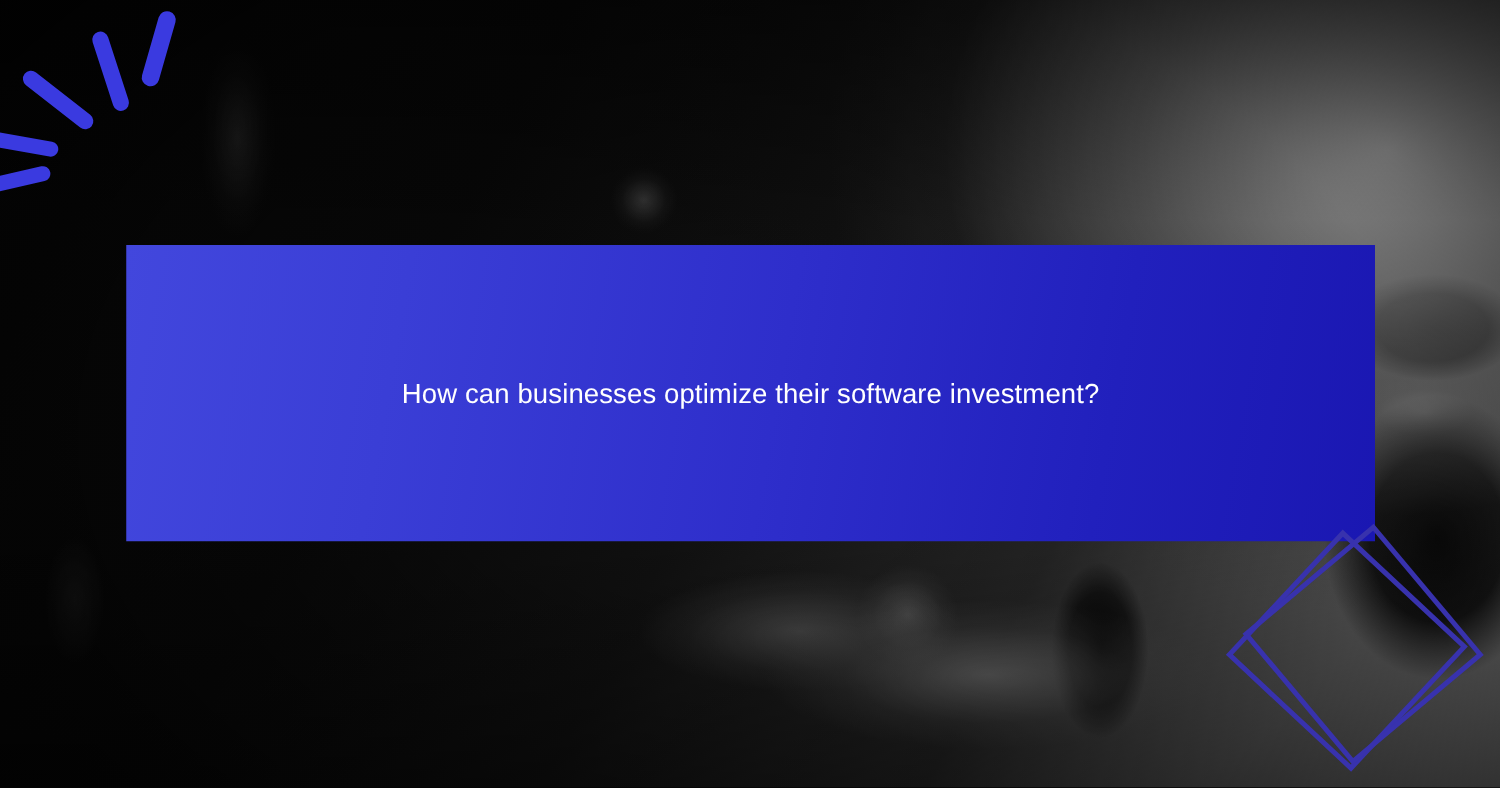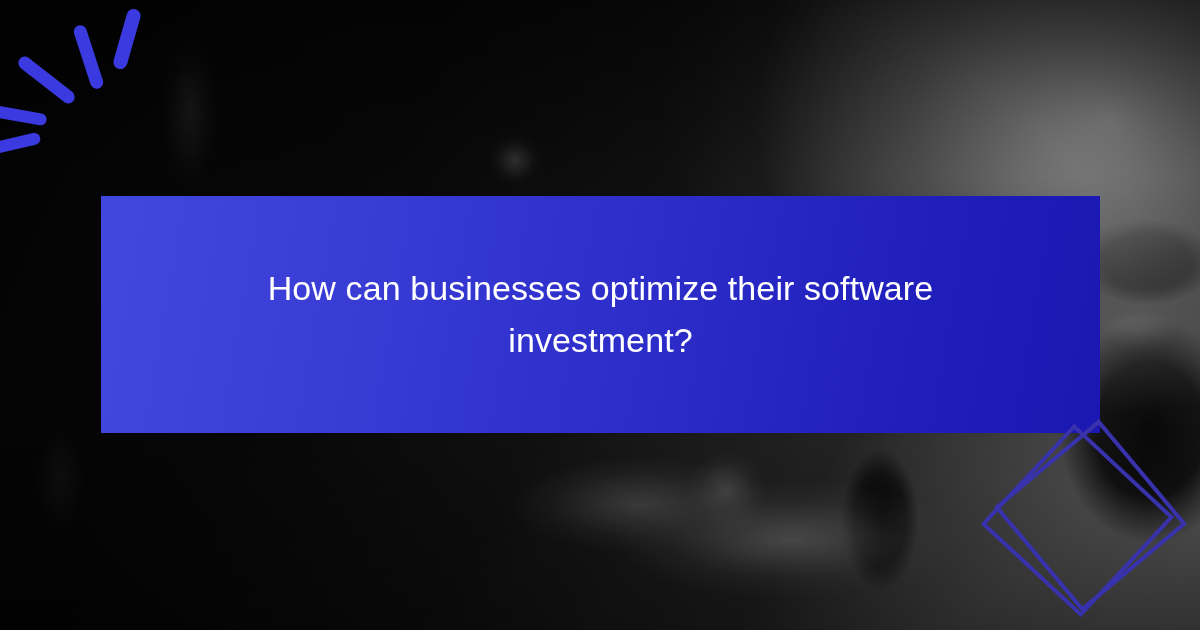--- a/index.html
+++ b/index.html
@@ -75,21 +75,21 @@
     height: 237px;
     background: linear-gradient(100deg, #4247dd 0%, #3a3ed6 22%, #2e2ecb 52%, #2120bd 78%, #1a17b2 100%);
     display: flex;
     align-items: center;
     justify-content: center;
     box-sizing: border-box;
     padding: 0 60px;
   }
   #banner-title {
     color: #ffffff;
-    font-size: 34px;
+    font-size: 22px;
     line-height: 1.52;
     font-weight: 400;
     text-align: center;
     letter-spacing: 0.1px;
     max-width: 770px;
     margin: 0;
   }
 
   
   #squares {

